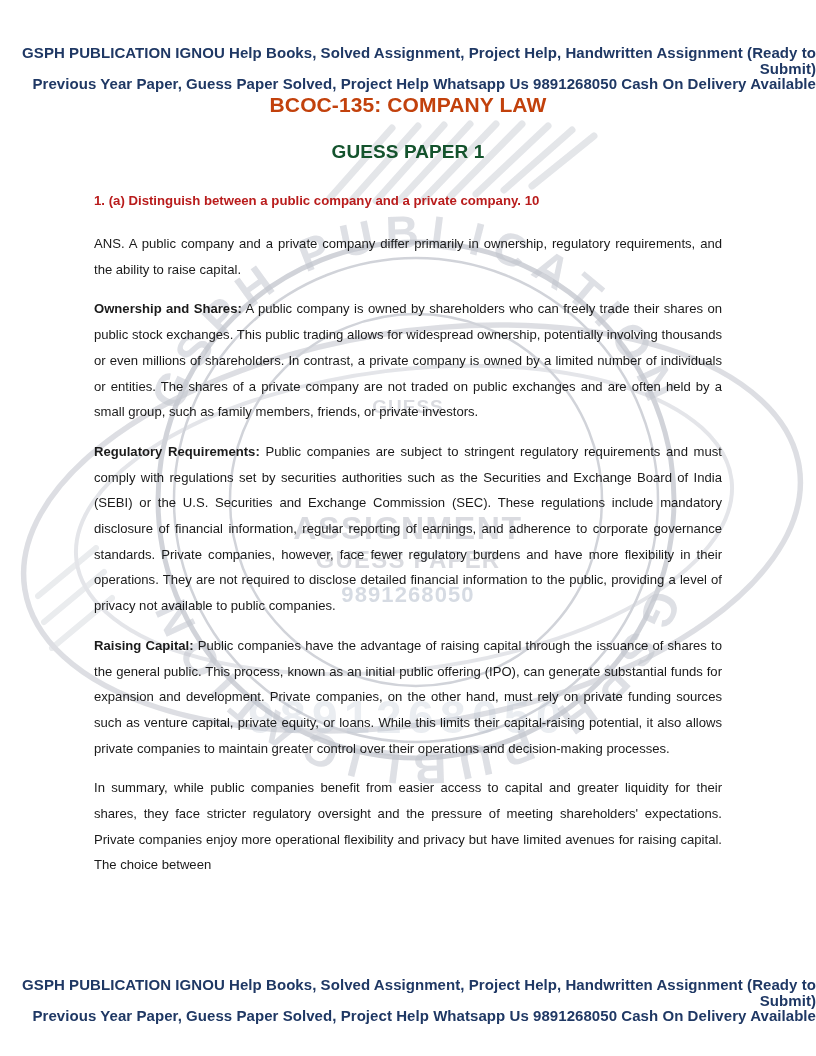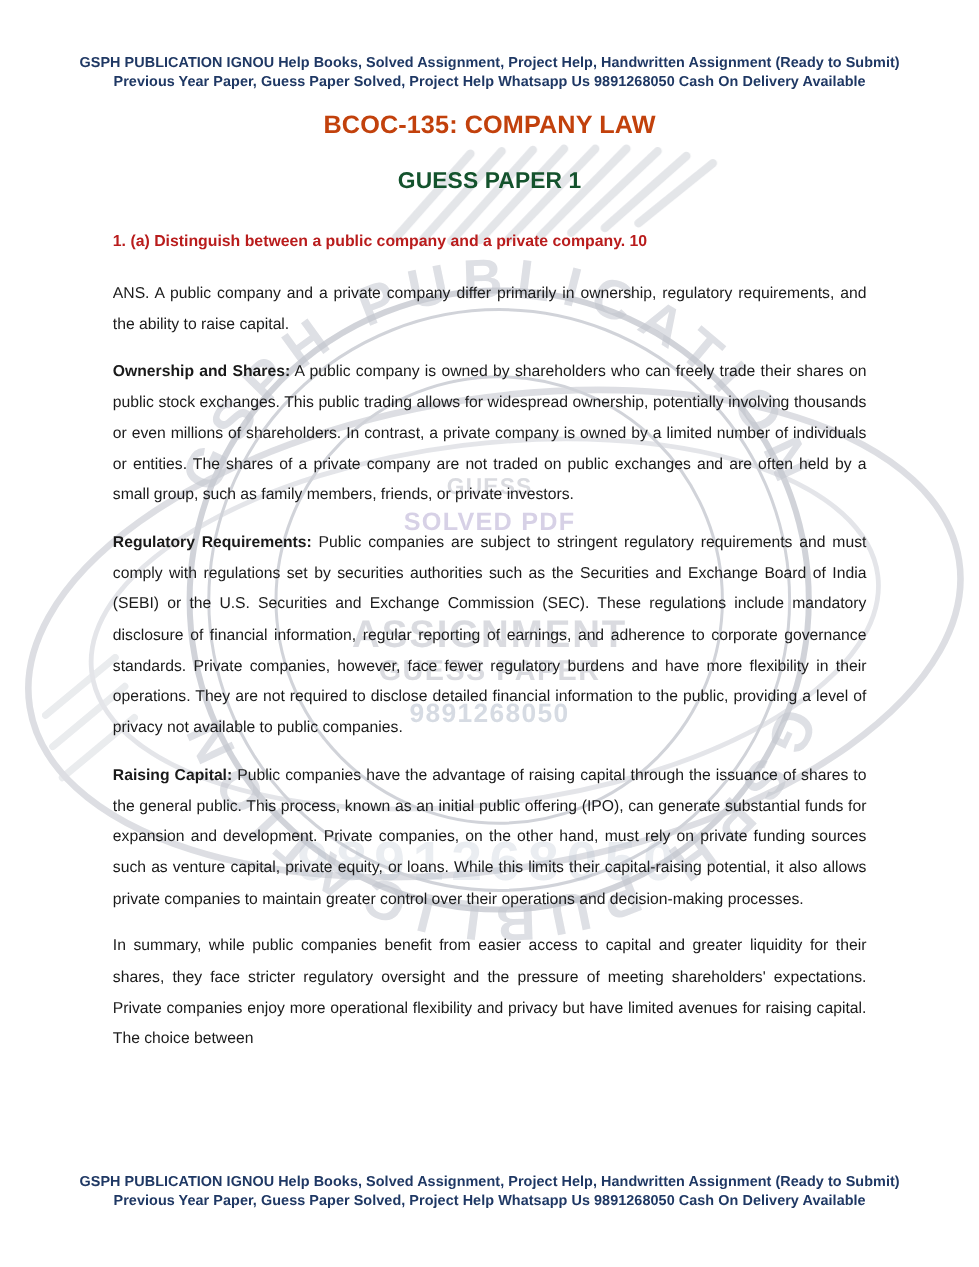--- a/index.html
+++ b/index.html
@@ -46,24 +46,24 @@
     letter-spacing: .05em;
     white-space: nowrap;
   }
   .wm-purple { color: #bdb3d6; opacity: .60; }
   .wm-blue   { color: #b9c2cf; opacity: .58; text-align: center; }
 
   
   .doc-header, .doc-footer {
     position: absolute;
     left: 0; right: 0;
-    text-align: center;
+    text-align: right;
     color: #1f3864;
     font-weight: 700;
-    font-size: 12px;
+    font-size: 15px;
     line-height: 15.5px;
     letter-spacing: .004em;
     z-index: 3;
   }
   .doc-header { top: 45px; }
   .doc-footer { top: 977px; }
 
   
   .content {
     position: absolute;
@@ -159,21 +159,20 @@
         <text class="wm-stamp-text" font-size="46" letter-spacing="10">
           <textPath href="#arcTop" startOffset="50%" text-anchor="middle" id="wm-arc-top">GSPH PUBLICATION</textPath>
         </text>
         <text class="wm-stamp-text" font-size="46" letter-spacing="10">
           <textPath href="#arcBot" startOffset="50%" text-anchor="middle" id="wm-arc-bot">GSPH PUBLICATION</textPath>
         </text>
       </g>
     </svg>
 
     <div class="wm-center-text" style="top:396px; font-size:19px;">GUESS</div>
-    <div class="wm-center-text wm-purple" style="top:424px; font-size:21px;">SOLVED PDF</div>
     <div class="wm-center-text" style="top:510px; font-size:32px;">ASSIGNMENT</div>
     <div class="wm-center-text" style="top:546px; font-size:24px;">GUESS PAPER</div>
     <div class="wm-center-text wm-blue" style="top:582px; font-size:22px;">9891268050</div>
     <div class="wm-center-text wm-blue" style="top:690px; font-size:46px; letter-spacing:.14em; opacity:.30;">9891268050</div>
   </div>
 
   <div class="doc-header">
     <div>GSPH PUBLICATION IGNOU Help Books, Solved Assignment, Project Help, Handwritten Assignment (Ready to Submit)</div>
     <div>Previous Year Paper, Guess Paper Solved, Project Help Whatsapp Us 9891268050 Cash On Delivery Available</div>
   </div>

